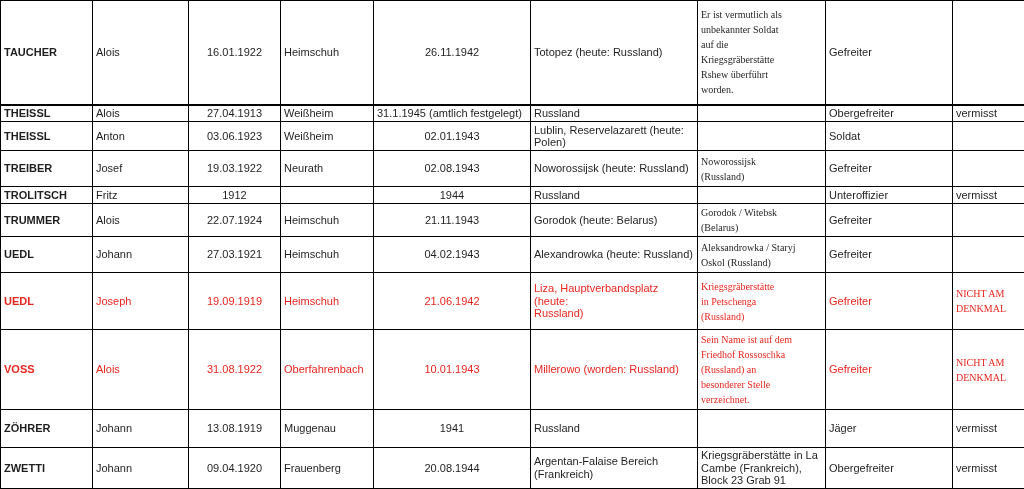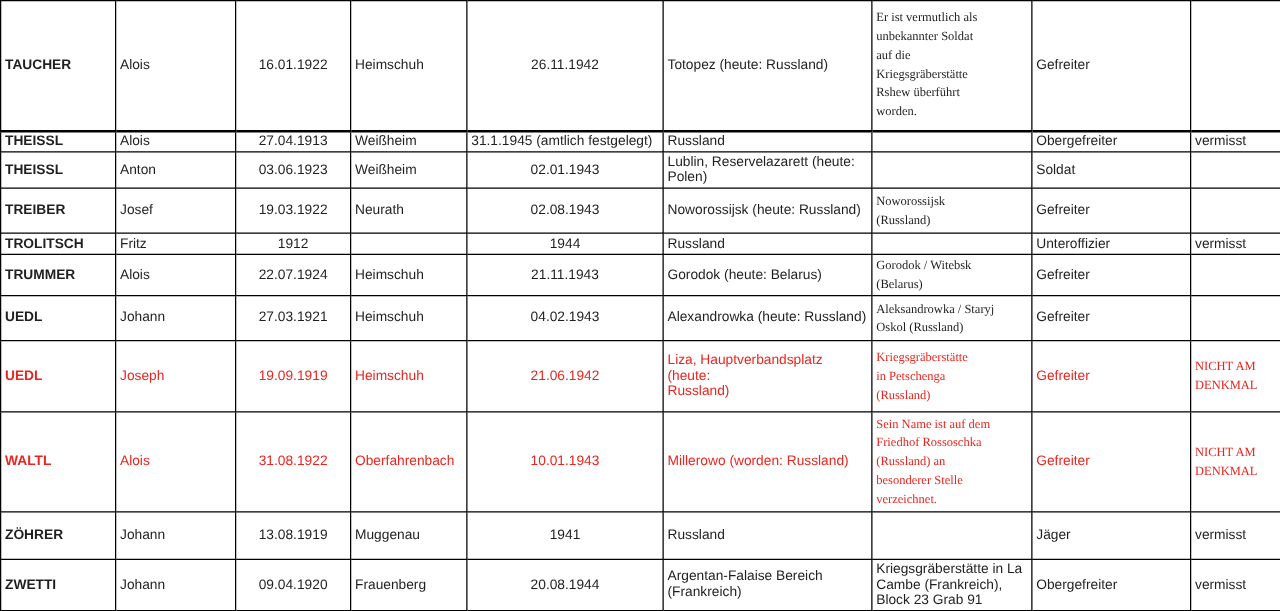--- a/index.html
+++ b/index.html
@@ -157,21 +157,21 @@
           <td>Liza, Hauptverbandsplatz (heute:
 Russland)</td>
           <td class="alt">Kriegsgräberstätte
 in Petschenga
 (Russland)</td>
           <td>Gefreiter</td>
           <td class="alt">NICHT AM
 DENKMAL</td>
         </tr>
         <tr class="red" style="height: 80px;">
-          <td class="bold">WALTL</td>
+          <td class="bold">VOSS</td>
           <td>Alois</td>
           <td class="num">31.08.1922</td>
           <td>Oberfahrenbach</td>
           <td class="num">10.01.1943</td>
           <td>Millerowo (worden: Russland)</td>
           <td class="alt">Sein Name ist auf dem
 Friedhof Rossoschka
 (Russland) an
 besonderer Stelle
 verzeichnet.</td>

